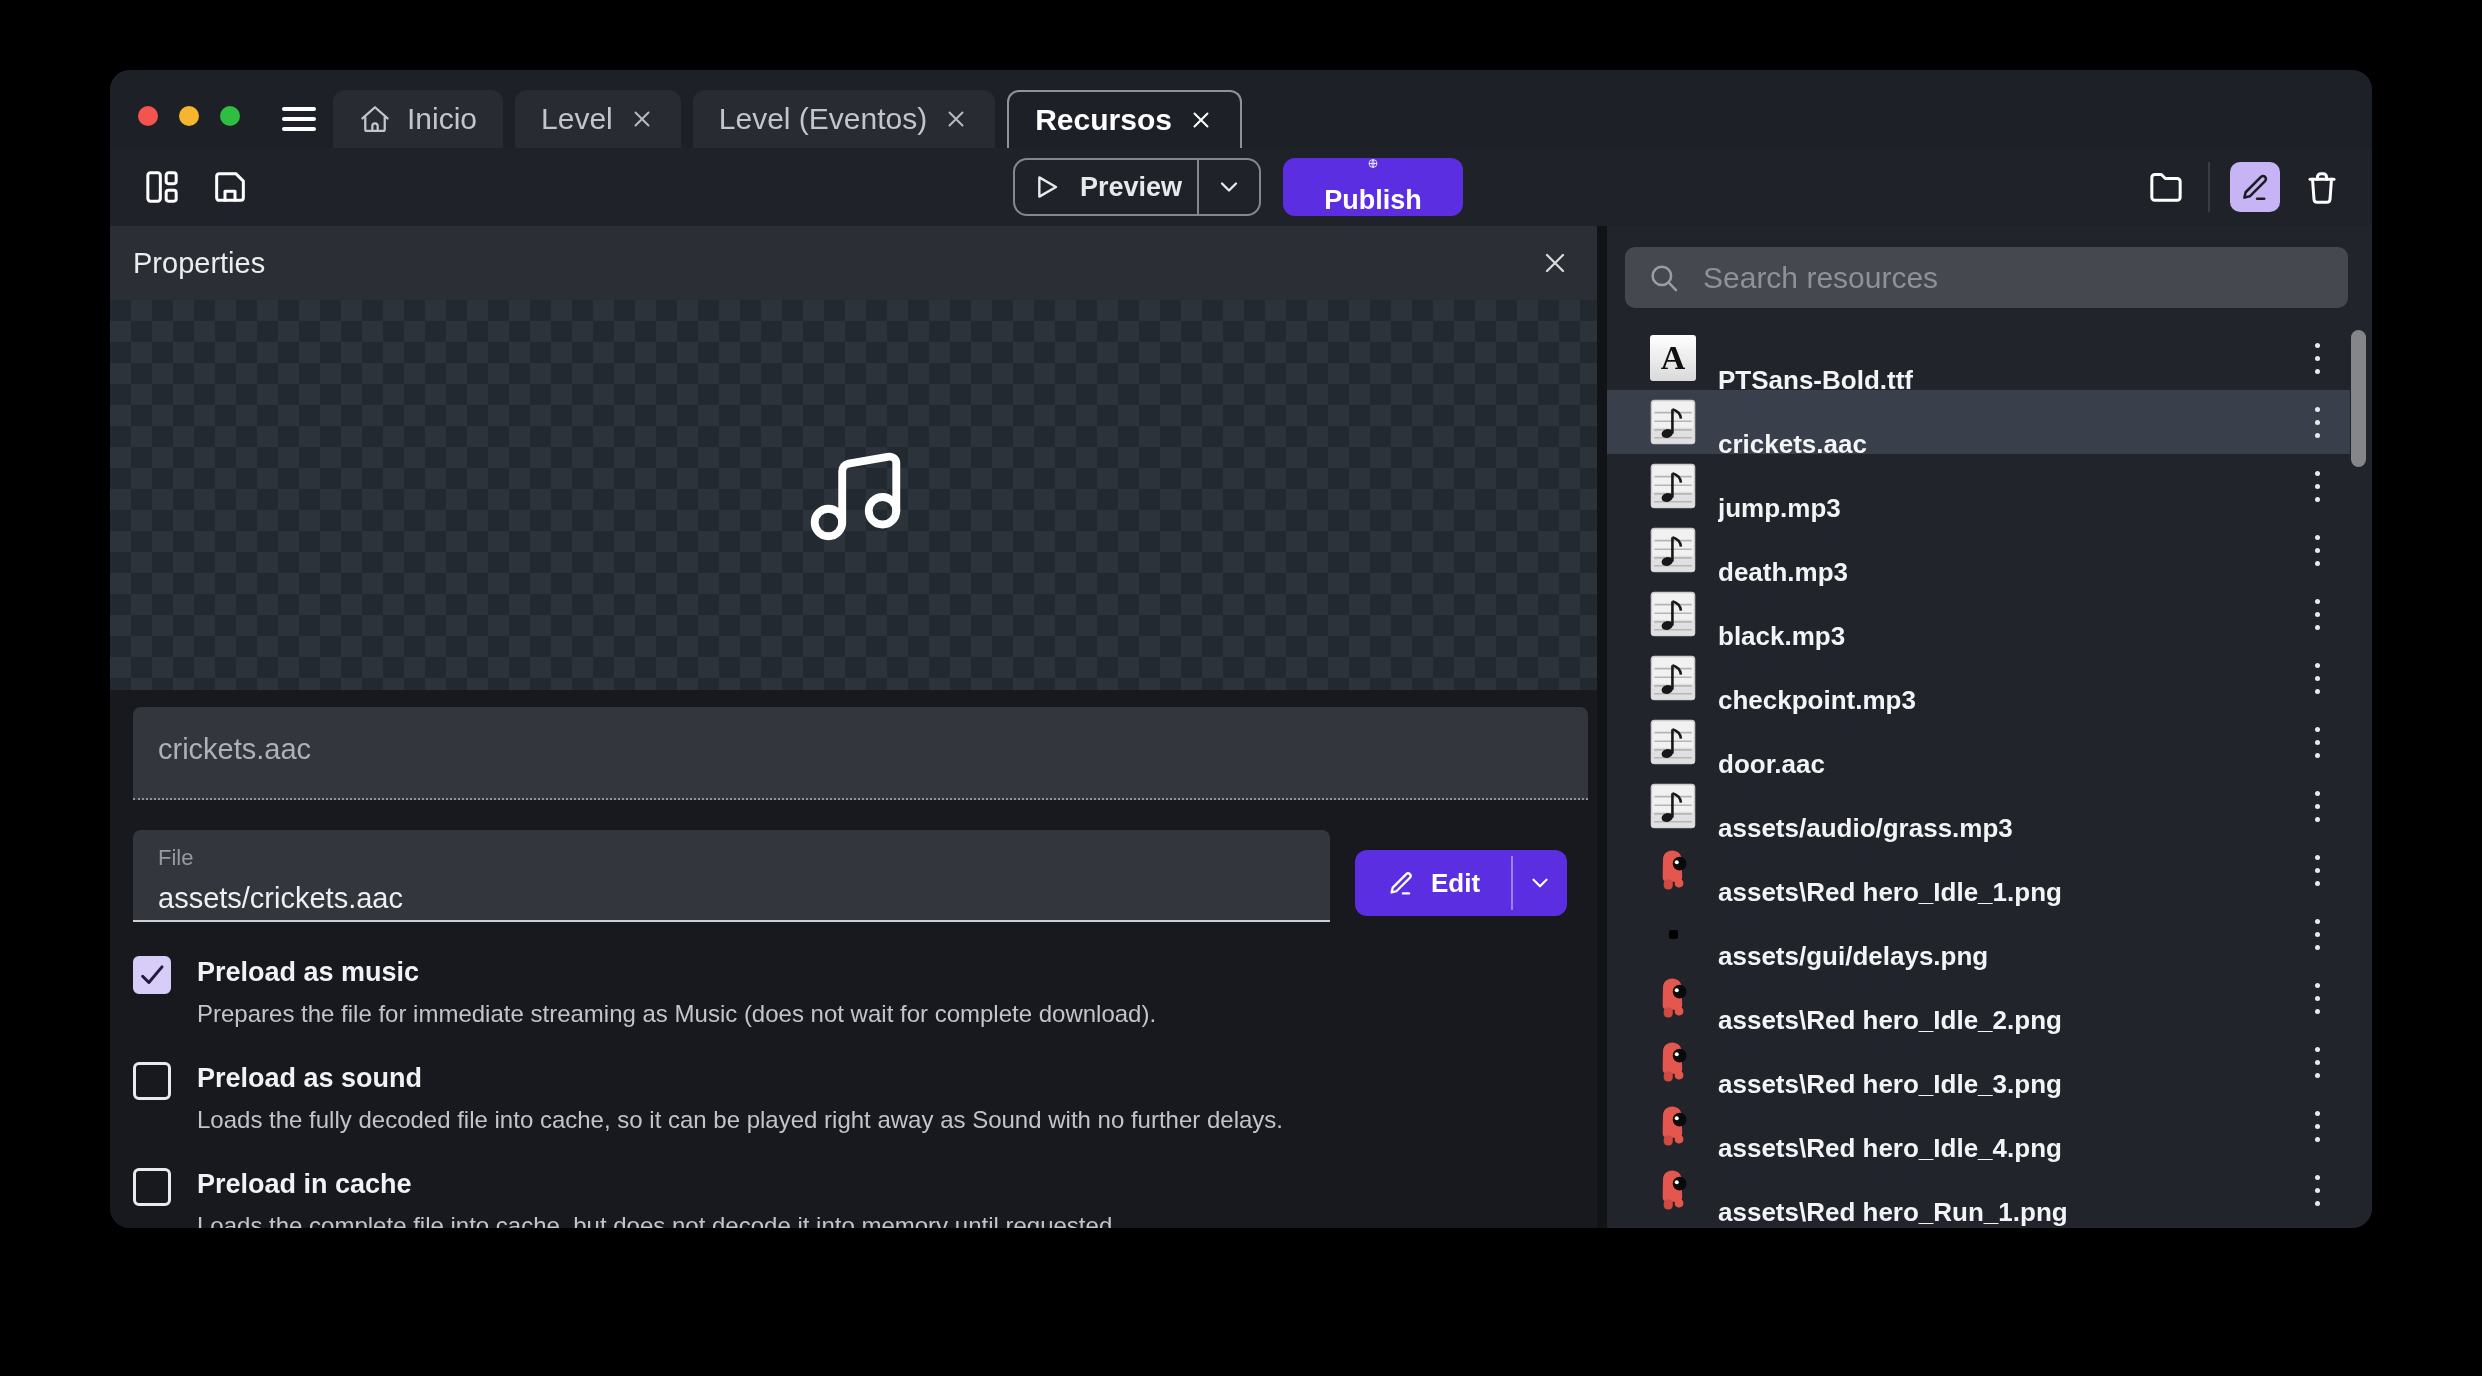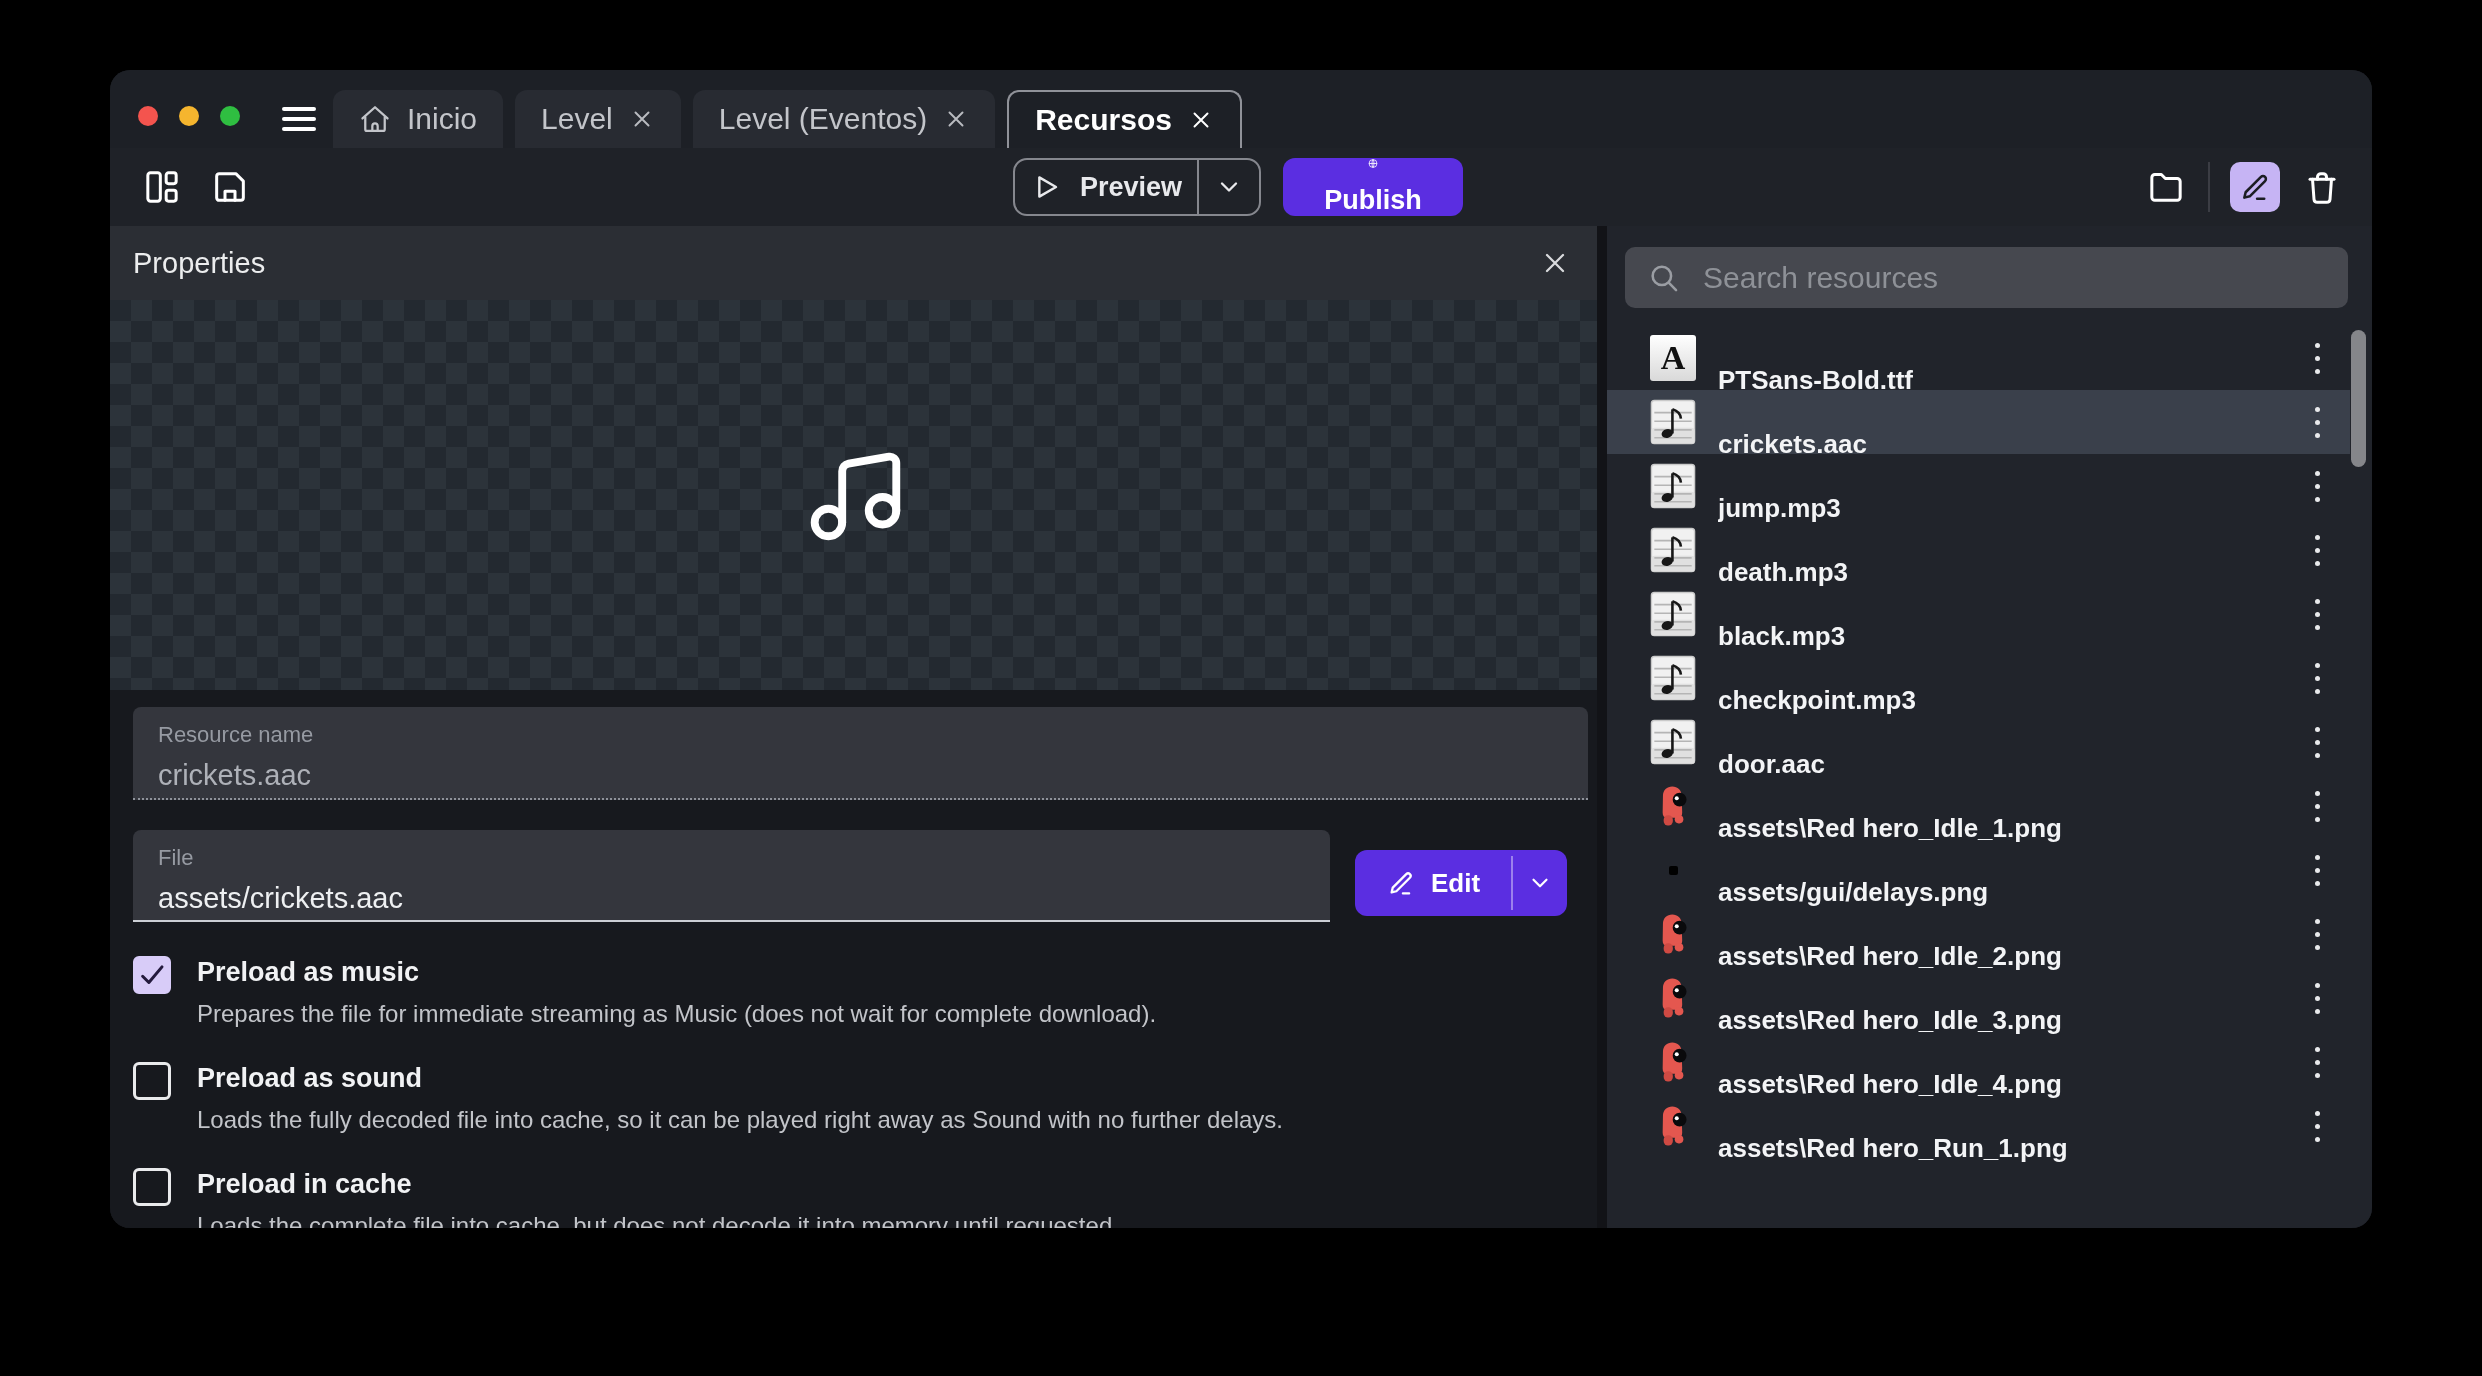--- a/index.html
+++ b/index.html
@@ -239,21 +239,20 @@
         <div class="checker">
           <svg class="music-big" viewBox="0 0 24 24" fill="none" stroke="currentColor" stroke-width="1.6" stroke-linecap="round" stroke-linejoin="round">
             <path d="M9.6 17.6V7.2a1.6 1.6 0 0 1 1.3-1.6l8.2-1.4a1.3 1.3 0 0 1 1.5 1.3v9.7"></path>
             <circle cx="6.8" cy="17.6" r="2.8"></circle>
             <circle cx="17.8" cy="15.2" r="2.8"></circle>
           </svg>
         </div>
 
         <div class="panel-body">
           <div class="field f-resource">
-            <div class="f-label">Resource name</div>
             <div class="f-value">crickets.aac</div>
           </div>
 
           <div class="file-row">
             <div class="field f-file">
               <div class="f-label">File</div>
               <div class="f-value">assets/crickets.aac</div>
             </div>
             <div class="edit-btn">
               <span class="edit-main">
@@ -424,20 +423,38 @@
               <span class="res-name">door.aac</span>
               <span class="kebab">
                 <i></i>
                 <i></i>
                 <i></i>
               </span>
             </div>
             <div class="res-row">
               <span class="res-icon">
   <svg viewBox="0 0 32 32">
+    <rect x="1" y="1" width="30" height="30" rx="2" fill="#f1f1f1" stroke="#c9c9c9" stroke-width="1"></rect>
+    <rect x="1" y="20" width="30" height="11" rx="2" fill="#e0e0e0"></rect>
+    <path d="M3 9.5h26M3 15.5h26M3 21.5h26M3 27h26" stroke="#b5b5b5" stroke-width="1.1"></path>
+    <ellipse cx="12" cy="24" rx="4" ry="3" fill="#171717" transform="rotate(-14 12 24)"></ellipse>
+    <path d="M15.6 24V7.2" stroke="#171717" stroke-width="1.8"></path>
+    <path d="M15.6 7.2c3.6 1.1 5.6 3.1 5.9 6.4" stroke="#171717" stroke-width="1.8" fill="none"></path>
+  </svg>
+</span>
+              <span class="res-name">assets/audio/grass.mp3</span>
+              <span class="kebab">
+                <i></i>
+                <i></i>
+                <i></i>
+              </span>
+            </div>
+            <div class="res-row">
+              <span class="res-icon">
+  <svg viewBox="0 0 32 32">
     <path d="M9 9c0-4 2.8-6.5 6.5-6.5S22 5 22 9l.4 11.5c.1 2.4-1.2 3.7-3 3.7h-7.6c-1.8 0-3.1-1.3-3-3.7Z" fill="#e4574f"></path>
     <rect x="9.5" y="22.5" width="6.4" height="7" rx="3" fill="#cf4a43"></rect>
     <rect x="17.2" y="22.5" width="6" height="5.6" rx="2.8" fill="#e4574f"></rect>
     <circle cx="20.6" cy="11.6" r="4.8" fill="#0a0a0c"></circle>
     <circle cx="18.6" cy="10.6" r="1.4" fill="#ffffff"></circle>
   </svg>
 </span>
               <span class="res-name">assets\Red hero_Idle_1.png</span>
               <span class="kebab">
                 <i></i>

